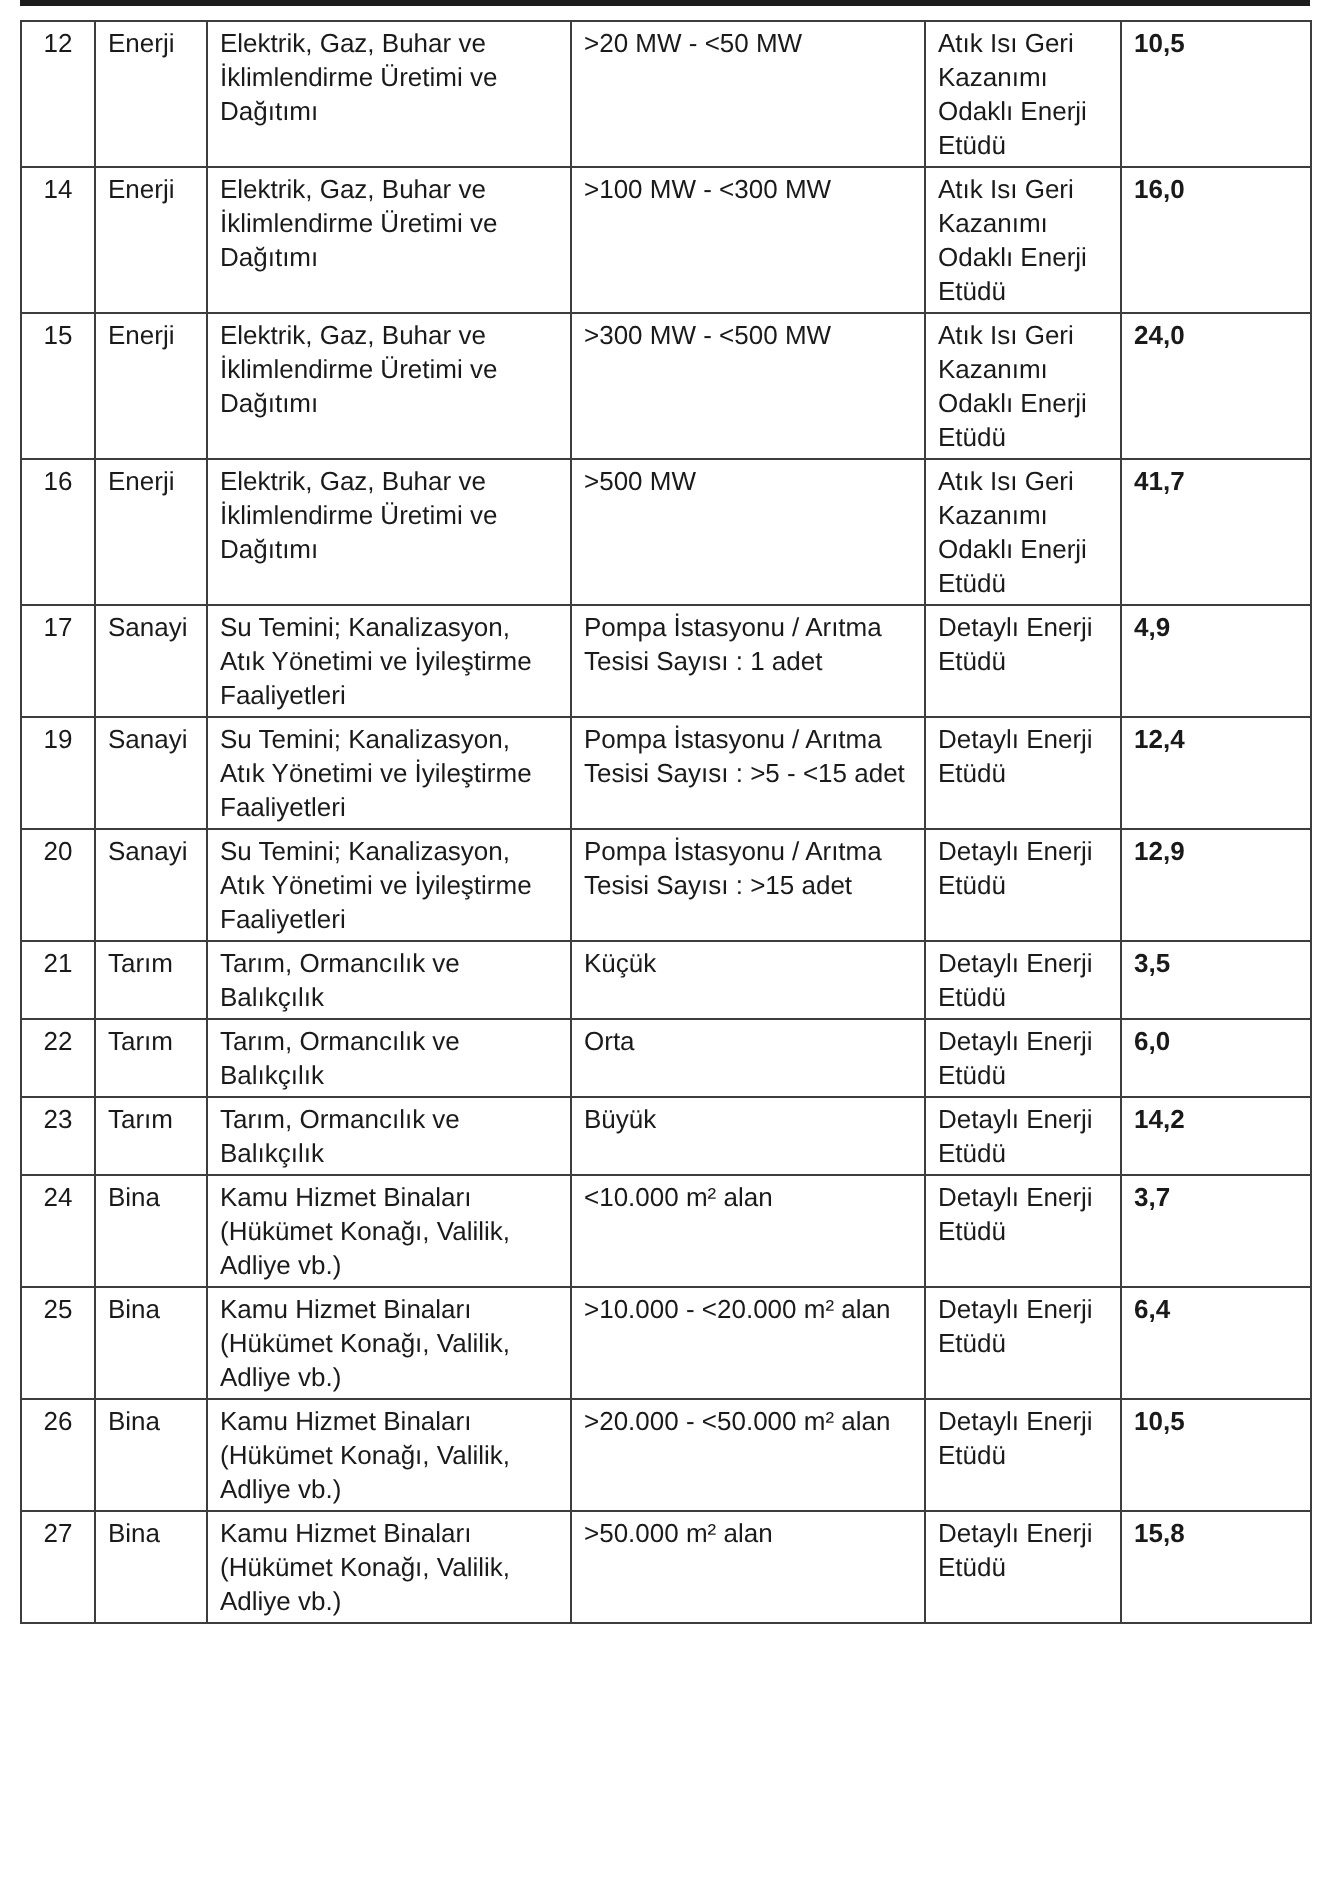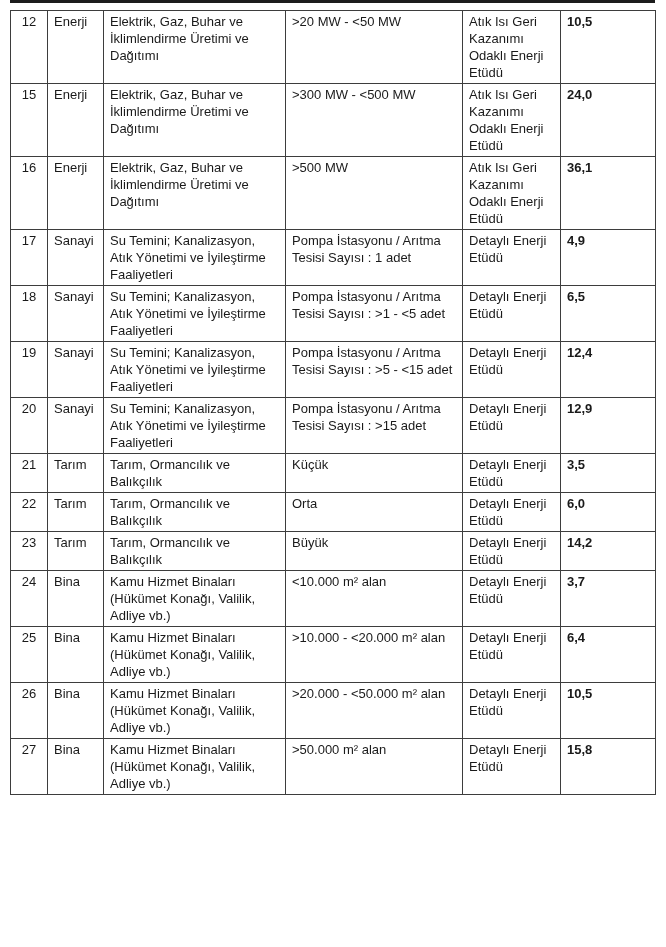--- a/index.html
+++ b/index.html
@@ -78,20 +78,33 @@
 İklimlendirme Üretimi ve
 Dağıtımı</td>
           <td>&gt;20 MW - &lt;50 MW</td>
           <td class="study">Atık Isı Geri
 Kazanımı
 Odaklı Enerji
 Etüdü</td>
           <td class="value">10,5</td>
         </tr>
         <tr>
+          <td class="num">14</td>
+          <td>Enerji</td>
+          <td>Elektrik, Gaz, Buhar ve
+İklimlendirme Üretimi ve
+Dağıtımı</td>
+          <td>&gt;100 MW - &lt;300 MW</td>
+          <td class="study">Atık Isı Geri
+Kazanımı
+Odaklı Enerji
+Etüdü</td>
+          <td class="value">16,0</td>
+        </tr>
+        <tr>
           <td class="num">15</td>
           <td>Enerji</td>
           <td>Elektrik, Gaz, Buhar ve
 İklimlendirme Üretimi ve
 Dağıtımı</td>
           <td>&gt;300 MW - &lt;500 MW</td>
           <td class="study">Atık Isı Geri
 Kazanımı
 Odaklı Enerji
 Etüdü</td>
@@ -101,47 +114,35 @@
           <td class="num">16</td>
           <td>Enerji</td>
           <td>Elektrik, Gaz, Buhar ve
 İklimlendirme Üretimi ve
 Dağıtımı</td>
           <td>&gt;500 MW</td>
           <td class="study">Atık Isı Geri
 Kazanımı
 Odaklı Enerji
 Etüdü</td>
-          <td class="value">36,1</td>
+          <td class="value">41,7</td>
         </tr>
         <tr>
           <td class="num">17</td>
           <td>Sanayi</td>
           <td>Su Temini; Kanalizasyon,
 Atık Yönetimi ve İyileştirme
 Faaliyetleri</td>
           <td>Pompa İstasyonu / Arıtma
 Tesisi Sayısı : 1 adet</td>
           <td class="study">Detaylı Enerji
 Etüdü</td>
           <td class="value">4,9</td>
         </tr>
         <tr>
-          <td class="num">18</td>
-          <td>Sanayi</td>
-          <td>Su Temini; Kanalizasyon,
-Atık Yönetimi ve İyileştirme
-Faaliyetleri</td>
-          <td>Pompa İstasyonu / Arıtma
-Tesisi Sayısı : &gt;1 - &lt;5 adet</td>
-          <td class="study">Detaylı Enerji
-Etüdü</td>
-          <td class="value">6,5</td>
-        </tr>
-        <tr>
           <td class="num">19</td>
           <td>Sanayi</td>
           <td>Su Temini; Kanalizasyon,
 Atık Yönetimi ve İyileştirme
 Faaliyetleri</td>
           <td>Pompa İstasyonu / Arıtma
 Tesisi Sayısı : &gt;5 - &lt;15 adet</td>
           <td class="study">Detaylı Enerji
 Etüdü</td>
           <td class="value">12,4</td>

